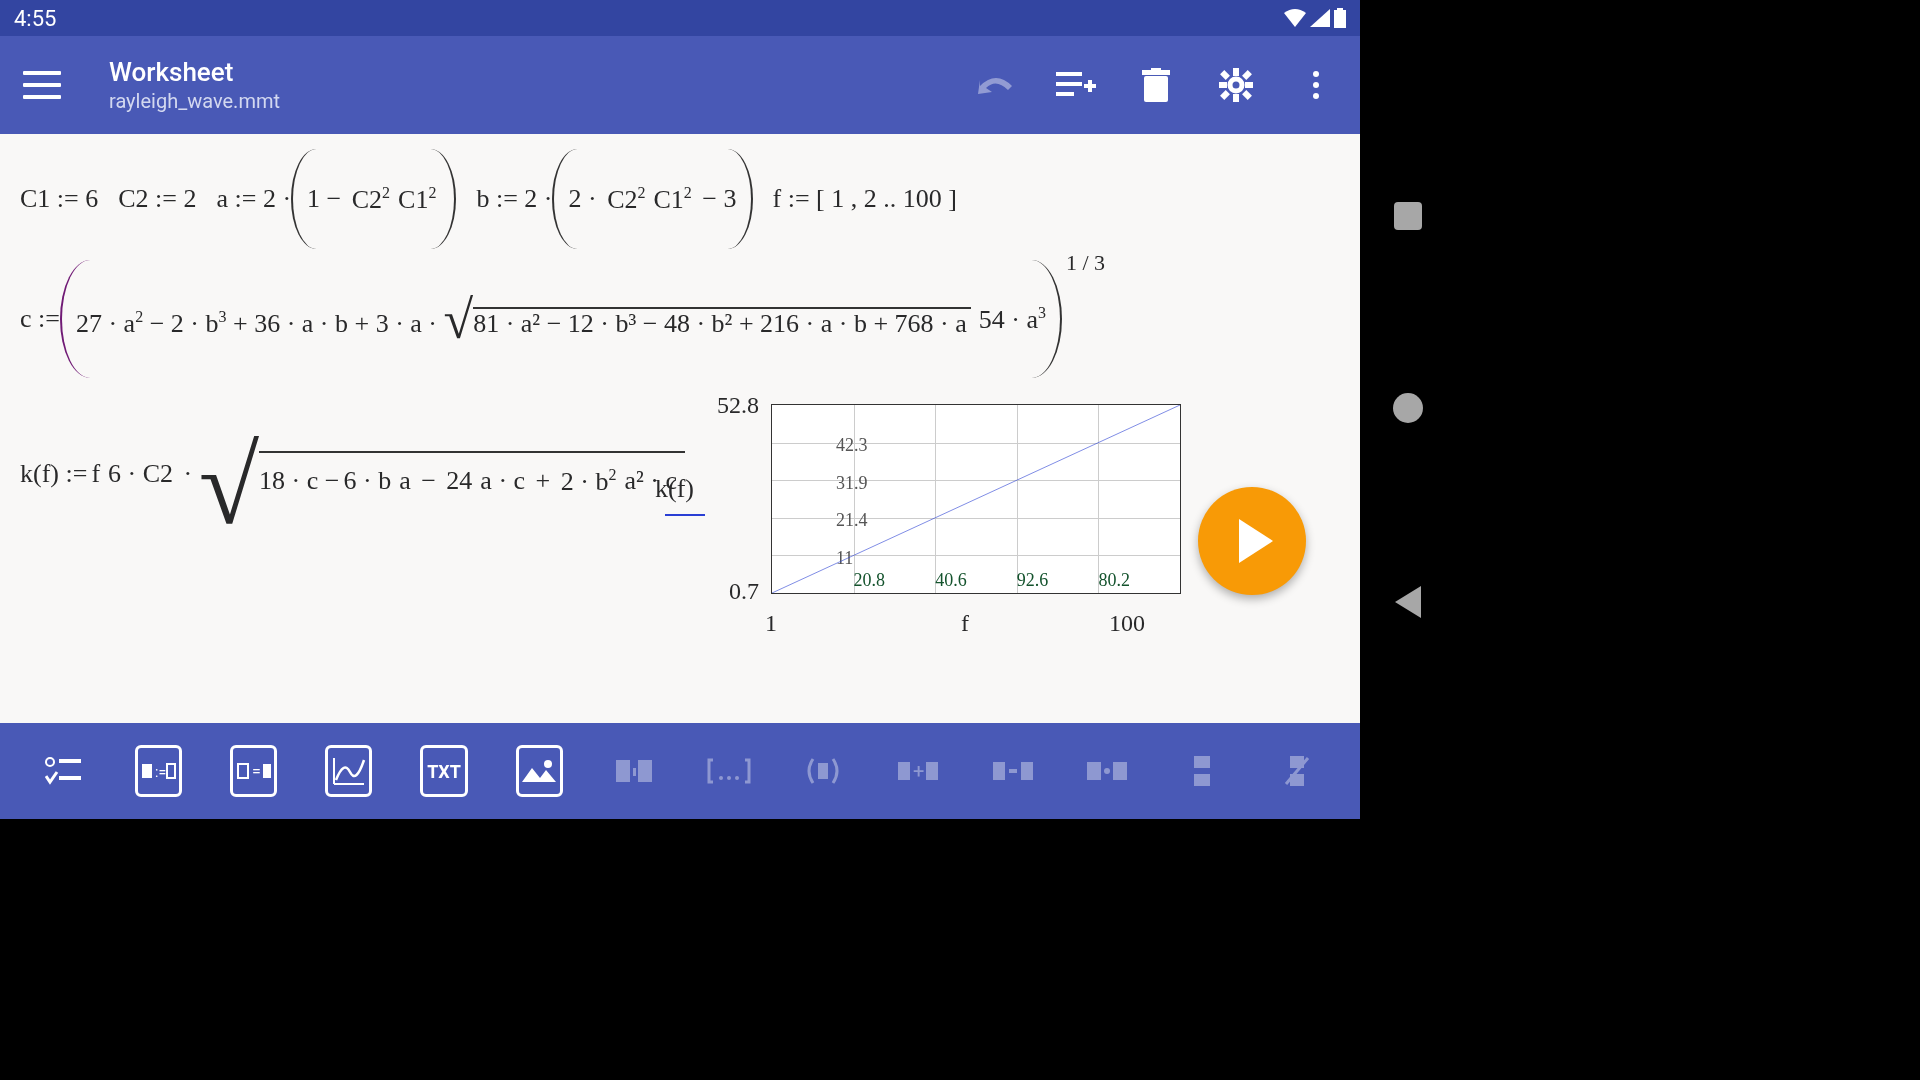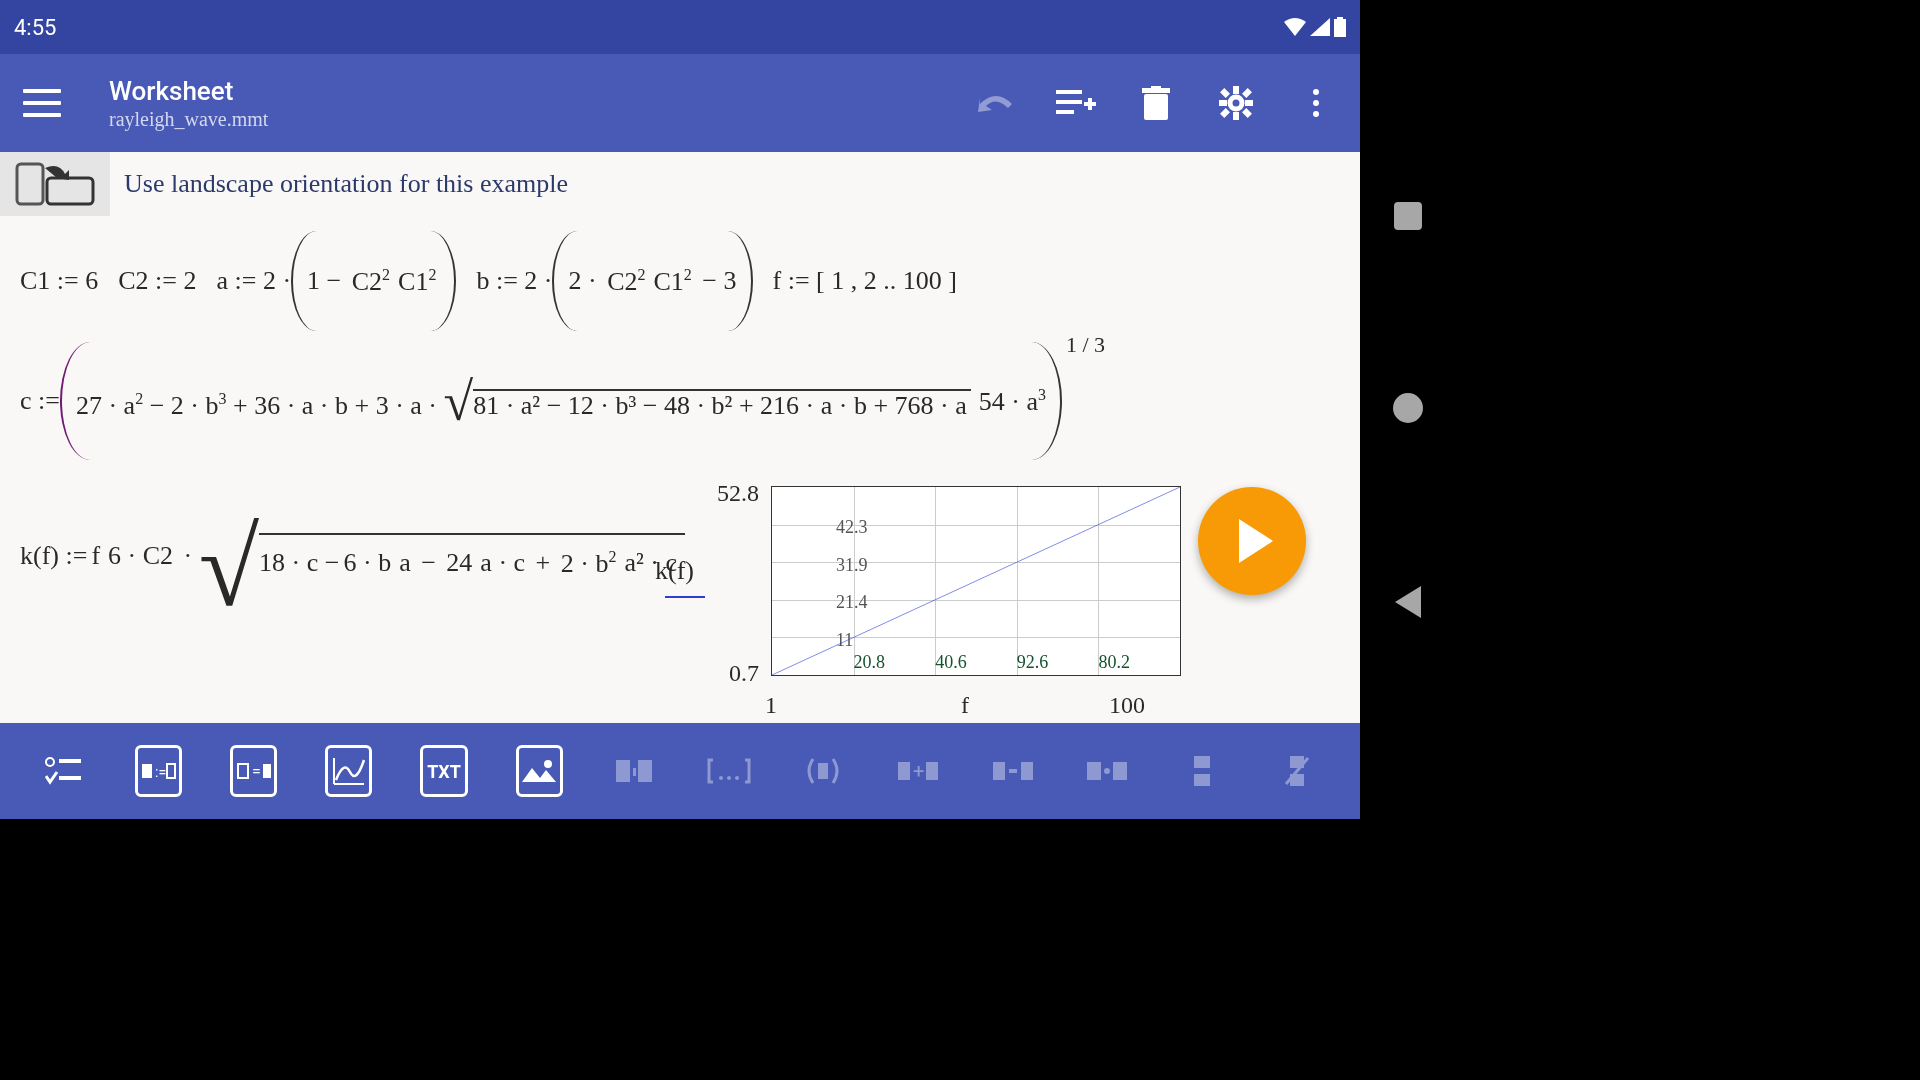--- a/index.html
+++ b/index.html
@@ -13,21 +13,21 @@
 }
 .screen {
   position: absolute;
   left: 0; top: 0;
   width: 1360px; height: 819px;
   background: #fff;
   display: flex;
   flex-direction: column;
 }
 .status-bar {
-  height: 54px;
+  height: 36px;
   background: #3345a1;
   display: flex;
   align-items: center;
   justify-content: space-between;
   padding: 0 14px;
   color: #fff;
   font-size: 22px;
 }
 .status-icons { display: flex; align-items: center; gap: 4px; }
 .app-bar {
@@ -40,21 +40,21 @@
 }
 .hamburger {
   width: 55px; height: 55px;
   display: flex; align-items: center; justify-content: center;
   margin-right: 40px;
 }
 .hamburger-lines { width: 38px; height: 28px; display: flex; flex-direction: column; justify-content: space-between; }
 .hamburger-lines div { height: 4px; background: #fff; border-radius: 1px; }
 .titles { flex: 1; }
 .title-main { font-size: 26px; font-weight: 500; }
-.title-sub { font-size: 20px; color: #d3d8f0; margin-top: 2px; font-family: Liberation Serif, serif; }
+.title-sub { font-size: 20px; color: #d3d8f0; margin-top: 2px; }
 .actions { display: flex; align-items: center; gap: 40px; margin-right: 10px; }
 .action-btn { color: #fff; display: flex; align-items: center; justify-content: center; width: 40px; height: 40px; }
 .action-btn.dim { opacity: 0.4; }
 .overflow-dots { display: flex; flex-direction: column; gap: 5px; }
 .overflow-dots span { width: 6px; height: 6px; background: #fff; border-radius: 50%; }
 
 .content {
   flex: 1;
   background: #f9f8f7;
   overflow: auto;
@@ -119,21 +119,21 @@
 .plot-legend-line { position: absolute; left: -46px; top: 120px; width: 40px; height: 2px; background: #2a3fd4; }
 .plot-box { position: absolute; left: 60px; top: 10px; width: 410px; height: 190px; border: 1px solid #333; background: #fff; }
 .plot-grid-v { position: absolute; top: 0; bottom: 0; width: 1px; background: #ccc; }
 .plot-grid-h { position: absolute; left: 0; right: 0; height: 1px; background: #ccc; }
 .plot-tick-v { position: absolute; bottom: 2px; font-size: 18px; color: #14532d; }
 .plot-tick-h { position: absolute; left: 64px; font-size: 18px; color: #555; }
 .plot-x-axis-label { position: absolute; left: 250px; top: 216px; font-size: 24px; }
 .plot-xmin { position: absolute; left: 54px; top: 216px; font-size: 24px; }
 .plot-xmax { position: absolute; left: 398px; top: 216px; font-size: 24px; }
 .plot-ymin { position: absolute; left: 18px; top: 184px; font-size: 24px; }
-.plot-ymax { position: absolute; left: 6px; top: -2px; font-size: 24px; margin-top: 6px; }
+.plot-ymax { position: absolute; left: 6px; top: -2px; font-size: 24px; }
 .plot-line { position: absolute; left: 0; top: 0; width: 100%; height: 100%; }
 
 .fab {
   position: absolute;
   right: 54px;
   bottom: 128px;
   width: 108px; height: 108px;
   border-radius: 50%;
   background: #f89a06;
   display: flex; align-items: center; justify-content: center;
@@ -252,30 +252,20 @@
             <span></span>
             <span></span>
             <span></span>
           </div>
       </div>
     </div>
   </div>
 
   <div class="content">
 
-    <div class="hint-row">
-      <div class="orient-icon">
-        <svg width="80" height="44" viewBox="0 0 80 44">
-          <rect x="2" y="2" width="26" height="40" rx="4" fill="none" stroke="#555" stroke-width="3"></rect>
-          <rect x="32" y="16" width="46" height="26" rx="4" fill="none" stroke="#333" stroke-width="3"></rect>
-          <path d="M30 6 Q44 0 50 12 L54 8 L54 18 L42 16 Z" fill="#333"></path>
-        </svg>
-      </div>
-      <div class="hint-text">Use landscape orientation for this example</div>
-    </div>
 
     <div class="math-area">
 
       <div class="row1">
         <span class="eq">C1 := 6</span>
         <span class="eq">C2 := 2</span>
         <span class="eq">
           <span>a := 2 ·</span>
           <span class="paren-group">
             <span>1 −</span>&nbsp;

